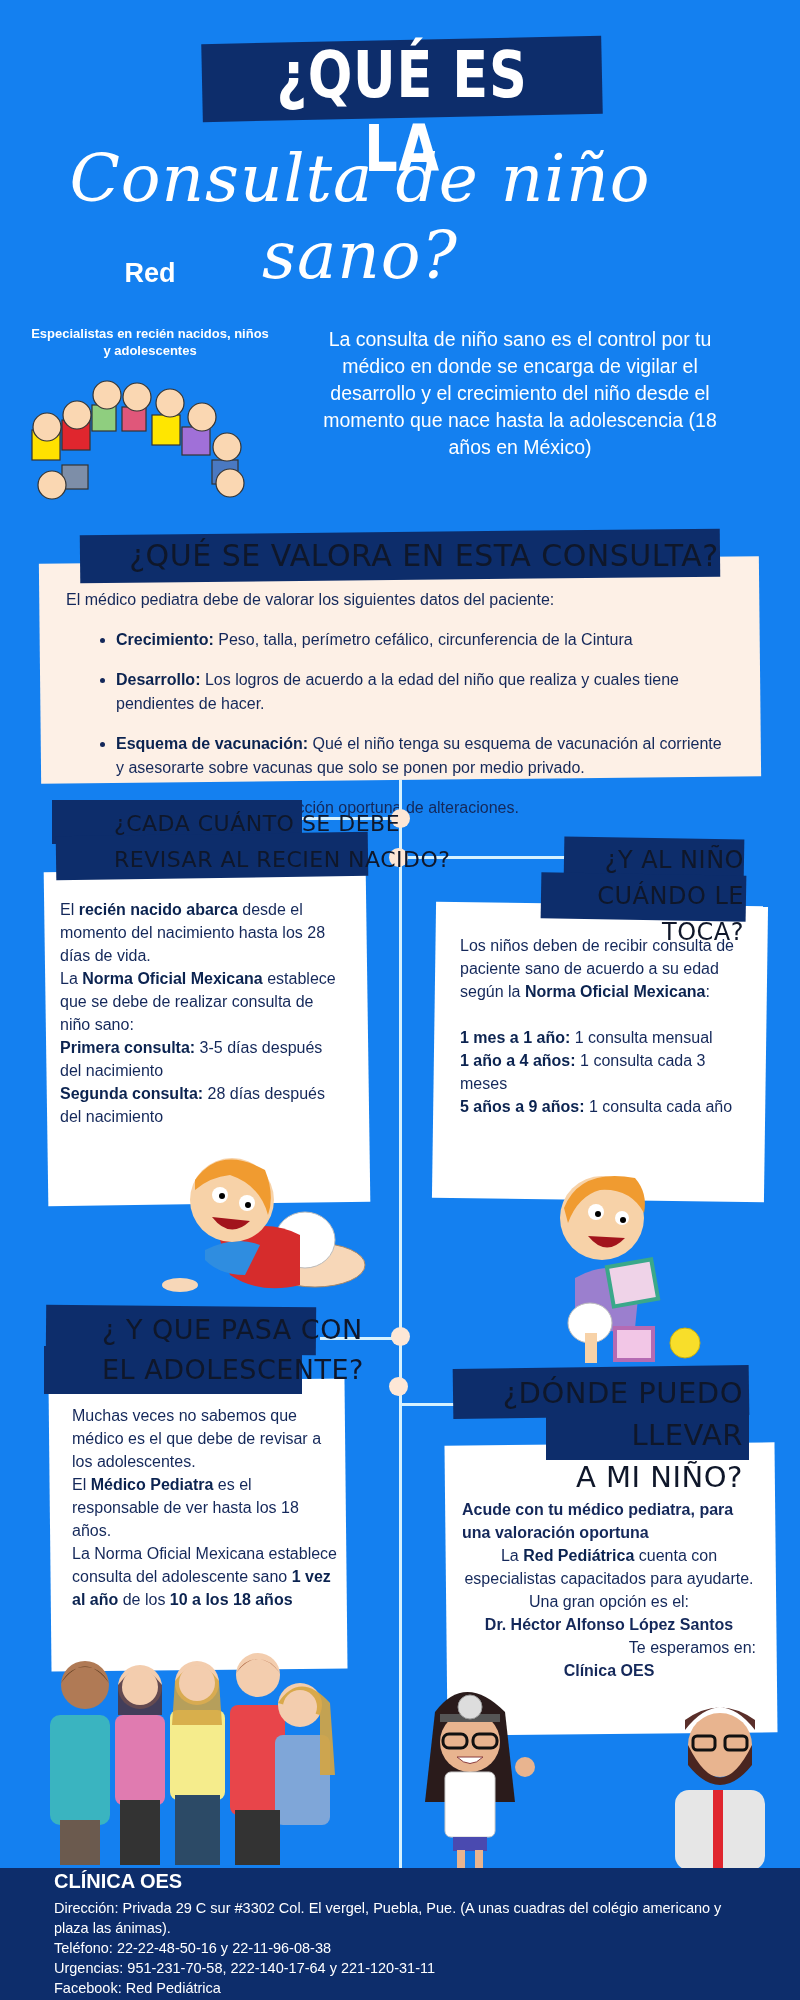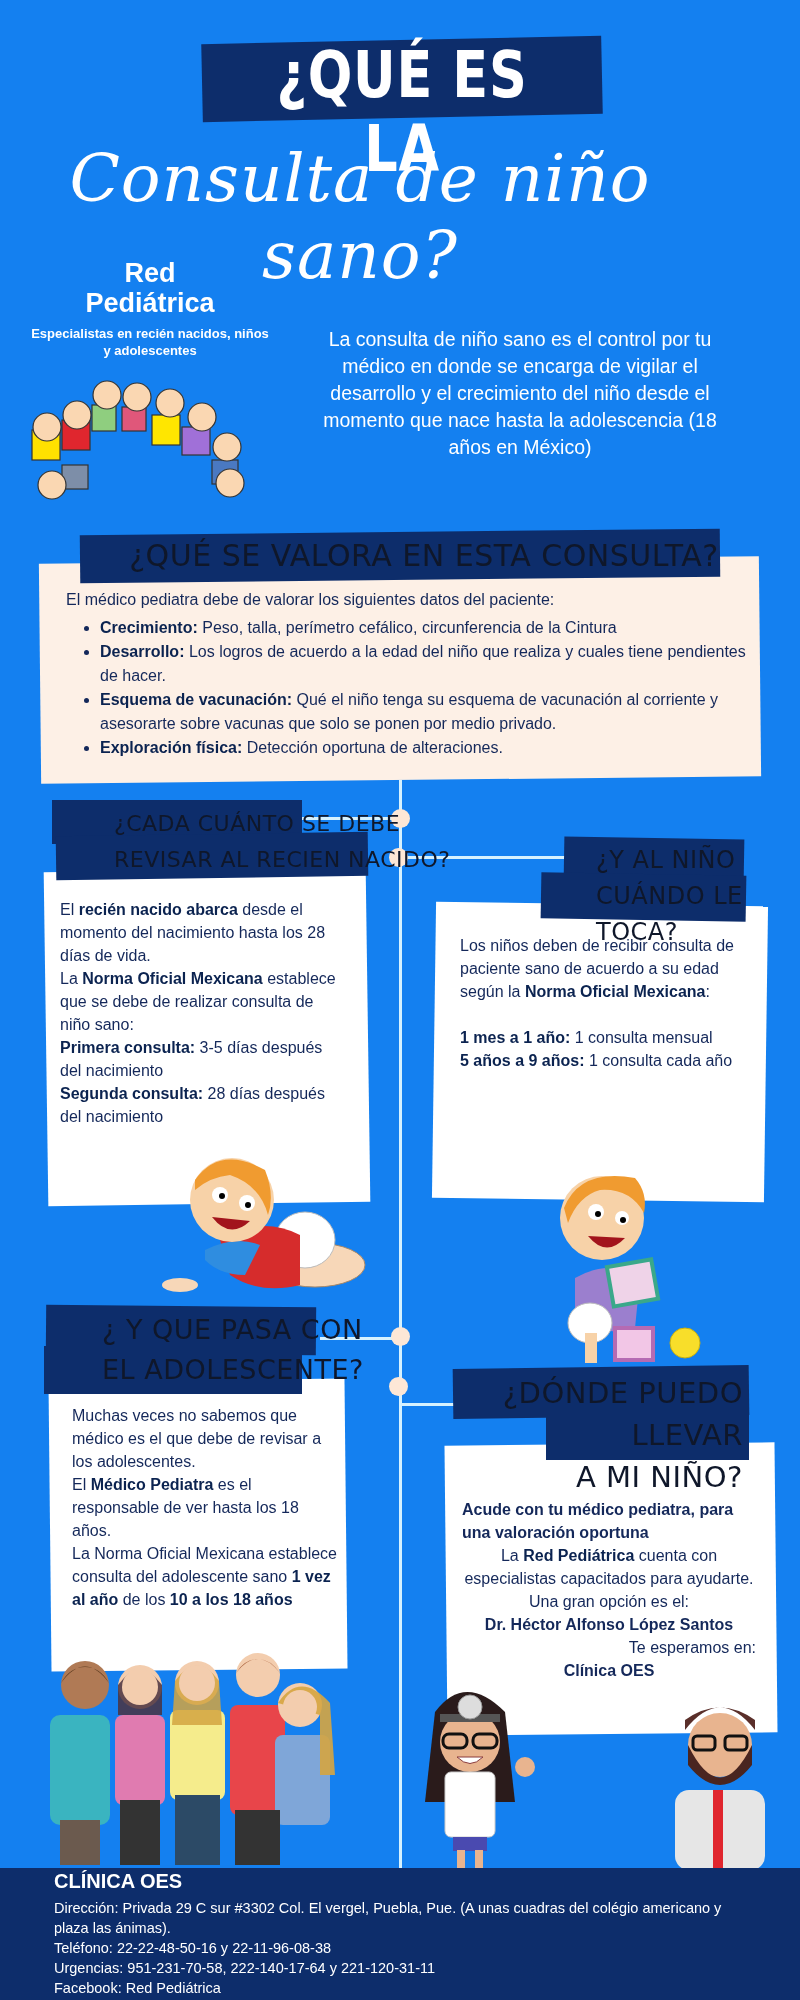--- a/index.html
+++ b/index.html
@@ -16,35 +16,34 @@
   .kids{left:22px;top:365px;width:250px;height:145px;}
   .cream{background:#fdf0e6;}
   .white{background:#fff;}
   .center-line{left:399px;top:780px;width:3px;height:1090px;background:#d6f2ff;}
   .hline{height:3px;background:#d6f2ff;}
   .dot{width:19px;height:19px;border-radius:50%;background:#fde7d6;}
   .h-head{color:#0f172a;font-family:"DejaVu Sans",sans-serif;font-weight:normal;letter-spacing:0.5px;padding-left:48px;}
   .txt{font-size:16px;line-height:23px;color:#14285a;}
   .txt b{color:#0b2350;}
   ul.bul{list-style:disc;padding-left:34px;}
-  ul.bul li{margin:0;}
+  ul.bul li{margin:16px;}
   .footer{left:0;top:1868px;width:800px;height:132px;background:#0d2d6b;}
   .foot-title{left:54px;top:1870px;color:#fff;font-weight:bold;font-size:20px;}
   .foot-lines{left:54px;top:1898px;width:700px;color:#fff;font-size:14.5px;line-height:20px;}
 </style>
 </head>
 <body>
 
 <div class="abs navy title-box"></div>
 <div class="abs title-text">¿QUÉ ES LA</div>
 <div class="abs script">Consulta de niño sano?</div>
 
 <div class="abs logo-title">
   <div>Red</div>
-  <div>Pediátrica</div>
 </div>
 <div class="abs logo-sub">Especialistas en recién nacidos, niños y adolescentes</div>
 <svg class="abs kids" viewBox="0 0 250 145">
   <g stroke="#333" stroke-width="1.2">
     <rect x="10" y="65" width="28" height="30" fill="#ffe100"></rect>
     <rect x="40" y="55" width="28" height="30" fill="#e0262e"></rect>
     <rect x="70" y="40" width="24" height="26" fill="#8fce7f"></rect>
     <rect x="100" y="42" width="24" height="24" fill="#e0577a"></rect>
     <rect x="130" y="50" width="28" height="30" fill="#ffe600"></rect>
     <rect x="160" y="62" width="28" height="28" fill="#a070d8"></rect>
@@ -111,28 +110,29 @@
   <circle cx="70" cy="50" r="8" fill="#fff"></circle>
     <circle cx="72" cy="51" r="3" fill="#000"></circle>
   <circle cx="97" cy="58" r="8" fill="#fff"></circle>
     <circle cx="98" cy="60" r="3" fill="#000"></circle>
   <path d="M62 72 Q80 95 100 76 Z" fill="#a2141c"></path>
 </svg>
 
 <div class="abs white" style="left:434px;top:904px;width:332px;height:296px;transform:rotate(0.8deg);"></div>
 <div class="abs navy" style="left:564px;top:838px;width:180px;height:44px;transform:rotate(1deg);"></div>
 <div class="abs navy" style="left:541px;top:874px;width:205px;height:46px;transform:rotate(1deg);"></div>
-<div class="abs h-head" style="left:548px;top:842px;width:196px;font-size:24px;line-height:36px;">
+<div class="abs h-head" style="left:548px;top:842px;width:196px;text-align:right;font-size:24px;line-height:36px;">
   <div>¿Y AL NIÑO</div>
   <div>CUÁNDO LE TOCA?</div>
 </div>
 <div class="abs txt" style="left:460px;top:934px;width:280px;">
   <span>Los niños deben de recibir consulta de paciente sano de acuerdo a su edad según la </span><b>Norma Oficial Mexicana</b><span>:</span>
   <div style="height:23px;"></div>
   <div><b>1 mes a 1 año:</b><span> 1 consulta mensual</span></div>
+  <div><b>1 año a 4 años:</b><span> 1 consulta cada 3 meses</span></div>
   <div><b>5 años a 9 años:</b><span> 1 consulta cada año</span></div>
 </div>
 <svg class="abs" style="left:540px;top:1148px;" width="170" height="220" viewBox="0 0 170 220">
   <path d="M35 130 Q70 110 100 130 L95 180 Q60 190 35 170 Z" fill="#9b7fce"></path>
   <ellipse cx="50" cy="175" rx="22" ry="20" fill="#fff" stroke="#bbb"></ellipse>
   <rect x="70" y="115" width="45" height="40" fill="#efd3e8" stroke="#3aa88a" stroke-width="4" transform="rotate(-10 92 135)"></rect>
   <rect x="75" y="180" width="38" height="32" fill="#f2c6e6" stroke="#b56bb3" stroke-width="4"></rect>
   <circle cx="145" cy="195" r="15" fill="#f8de2a" stroke="#c9b010"></circle>
   <rect x="45" y="185" width="12" height="30" fill="#f7d2a8"></rect>
   <circle cx="62" cy="70" r="42" fill="#f7d2a8"></circle>

